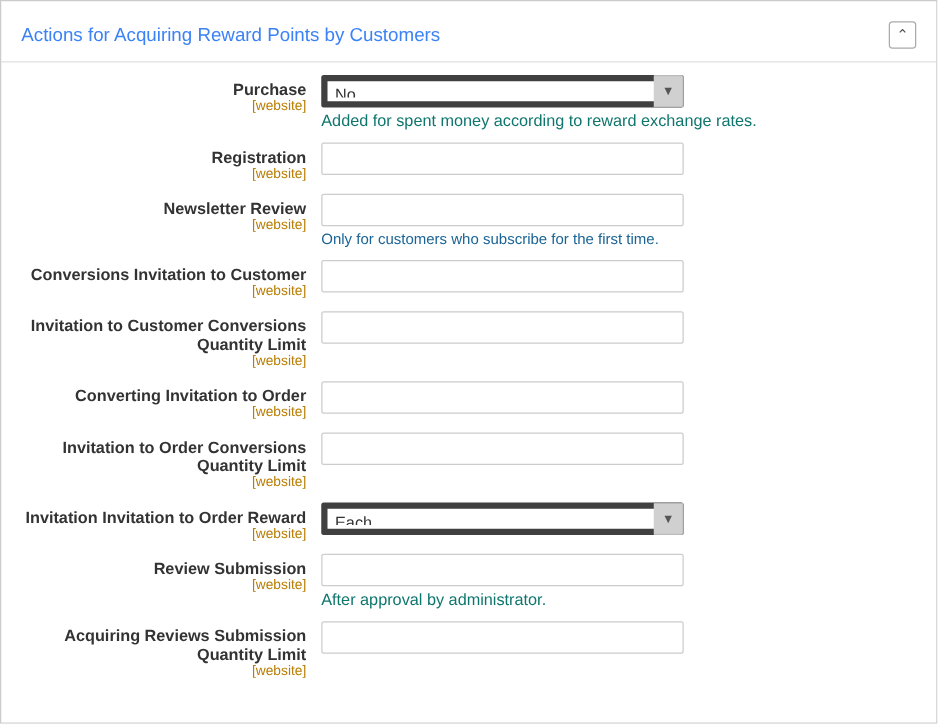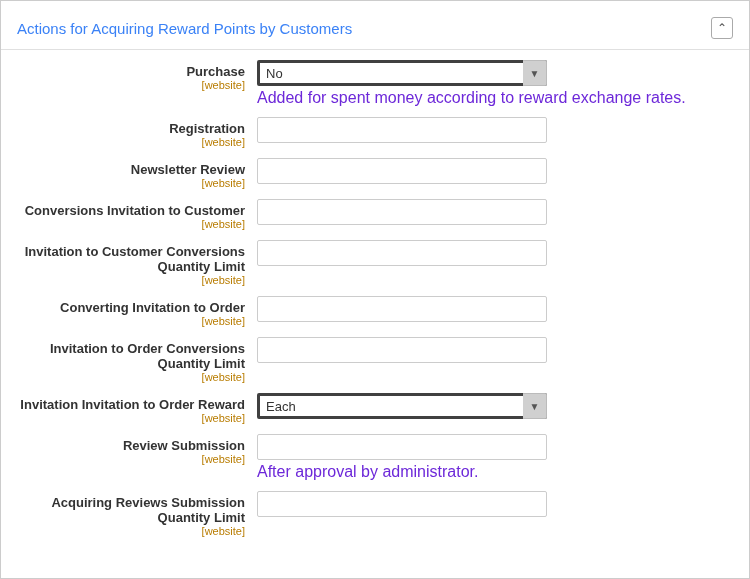--- a/index.html
+++ b/index.html
@@ -99,21 +99,21 @@
 
     .form-select-wrapper {
       position: relative;
       display: inline-block;
       width: 290px;
     }
 
     .form-select {
       width: 100%;
       height: 26px;
-      border: 3px solid #404040;
+      border: 5px solid #404040;
       padding: 3px 6px;
       font-size: 13px;
       color: #333;
       background: #fff;
       appearance: none;
       -webkit-appearance: none;
       cursor: pointer;
       border-radius: 2px;
       padding-right: 24px;
     }
@@ -130,22 +130,22 @@
       border-radius: 0 2px 2px 0;
       display: flex;
       align-items: center;
       justify-content: center;
       pointer-events: none;
       font-size: 10px;
       color: #555;
     }
 
     .form-hint {
-      font-size: 16px;
-      color: #6d28d9;
+      font-size: 13px;
+      color: #0f766e;
       margin-top: 3px;
     }
 
     .form-hint-blue {
       font-size: 12px;
       color: #1a6496;
       margin-top: 3px;
     }
   </style>
 </head>
@@ -173,21 +173,21 @@
           <span class="form-label">Registration</span>
           <span class="form-label-sub">[website]</span>
         </div>
         <div class="form-control-group"><input type="text" class="form-input" style=""></div>
       </div>
       <div class="form-row">
         <div class="form-label-group">
           <span class="form-label">Newsletter Review</span>
           <span class="form-label-sub">[website]</span>
         </div>
-        <div class="form-control-group"><input type="text" class="form-input" style=""></div>
+        <div class="form-control-group"><input type="text" class="form-input" style=""><div class="form-hint-blue">Only for customers who subscribe for the first time.</div></div>
       </div>
       <div class="form-row">
         <div class="form-label-group">
           <span class="form-label">Conversions Invitation to Customer</span>
           <span class="form-label-sub">[website]</span>
         </div>
         <div class="form-control-group"><input type="text" class="form-input" style=""></div>
       </div>
       <div class="form-row">
         <div class="form-label-group">

